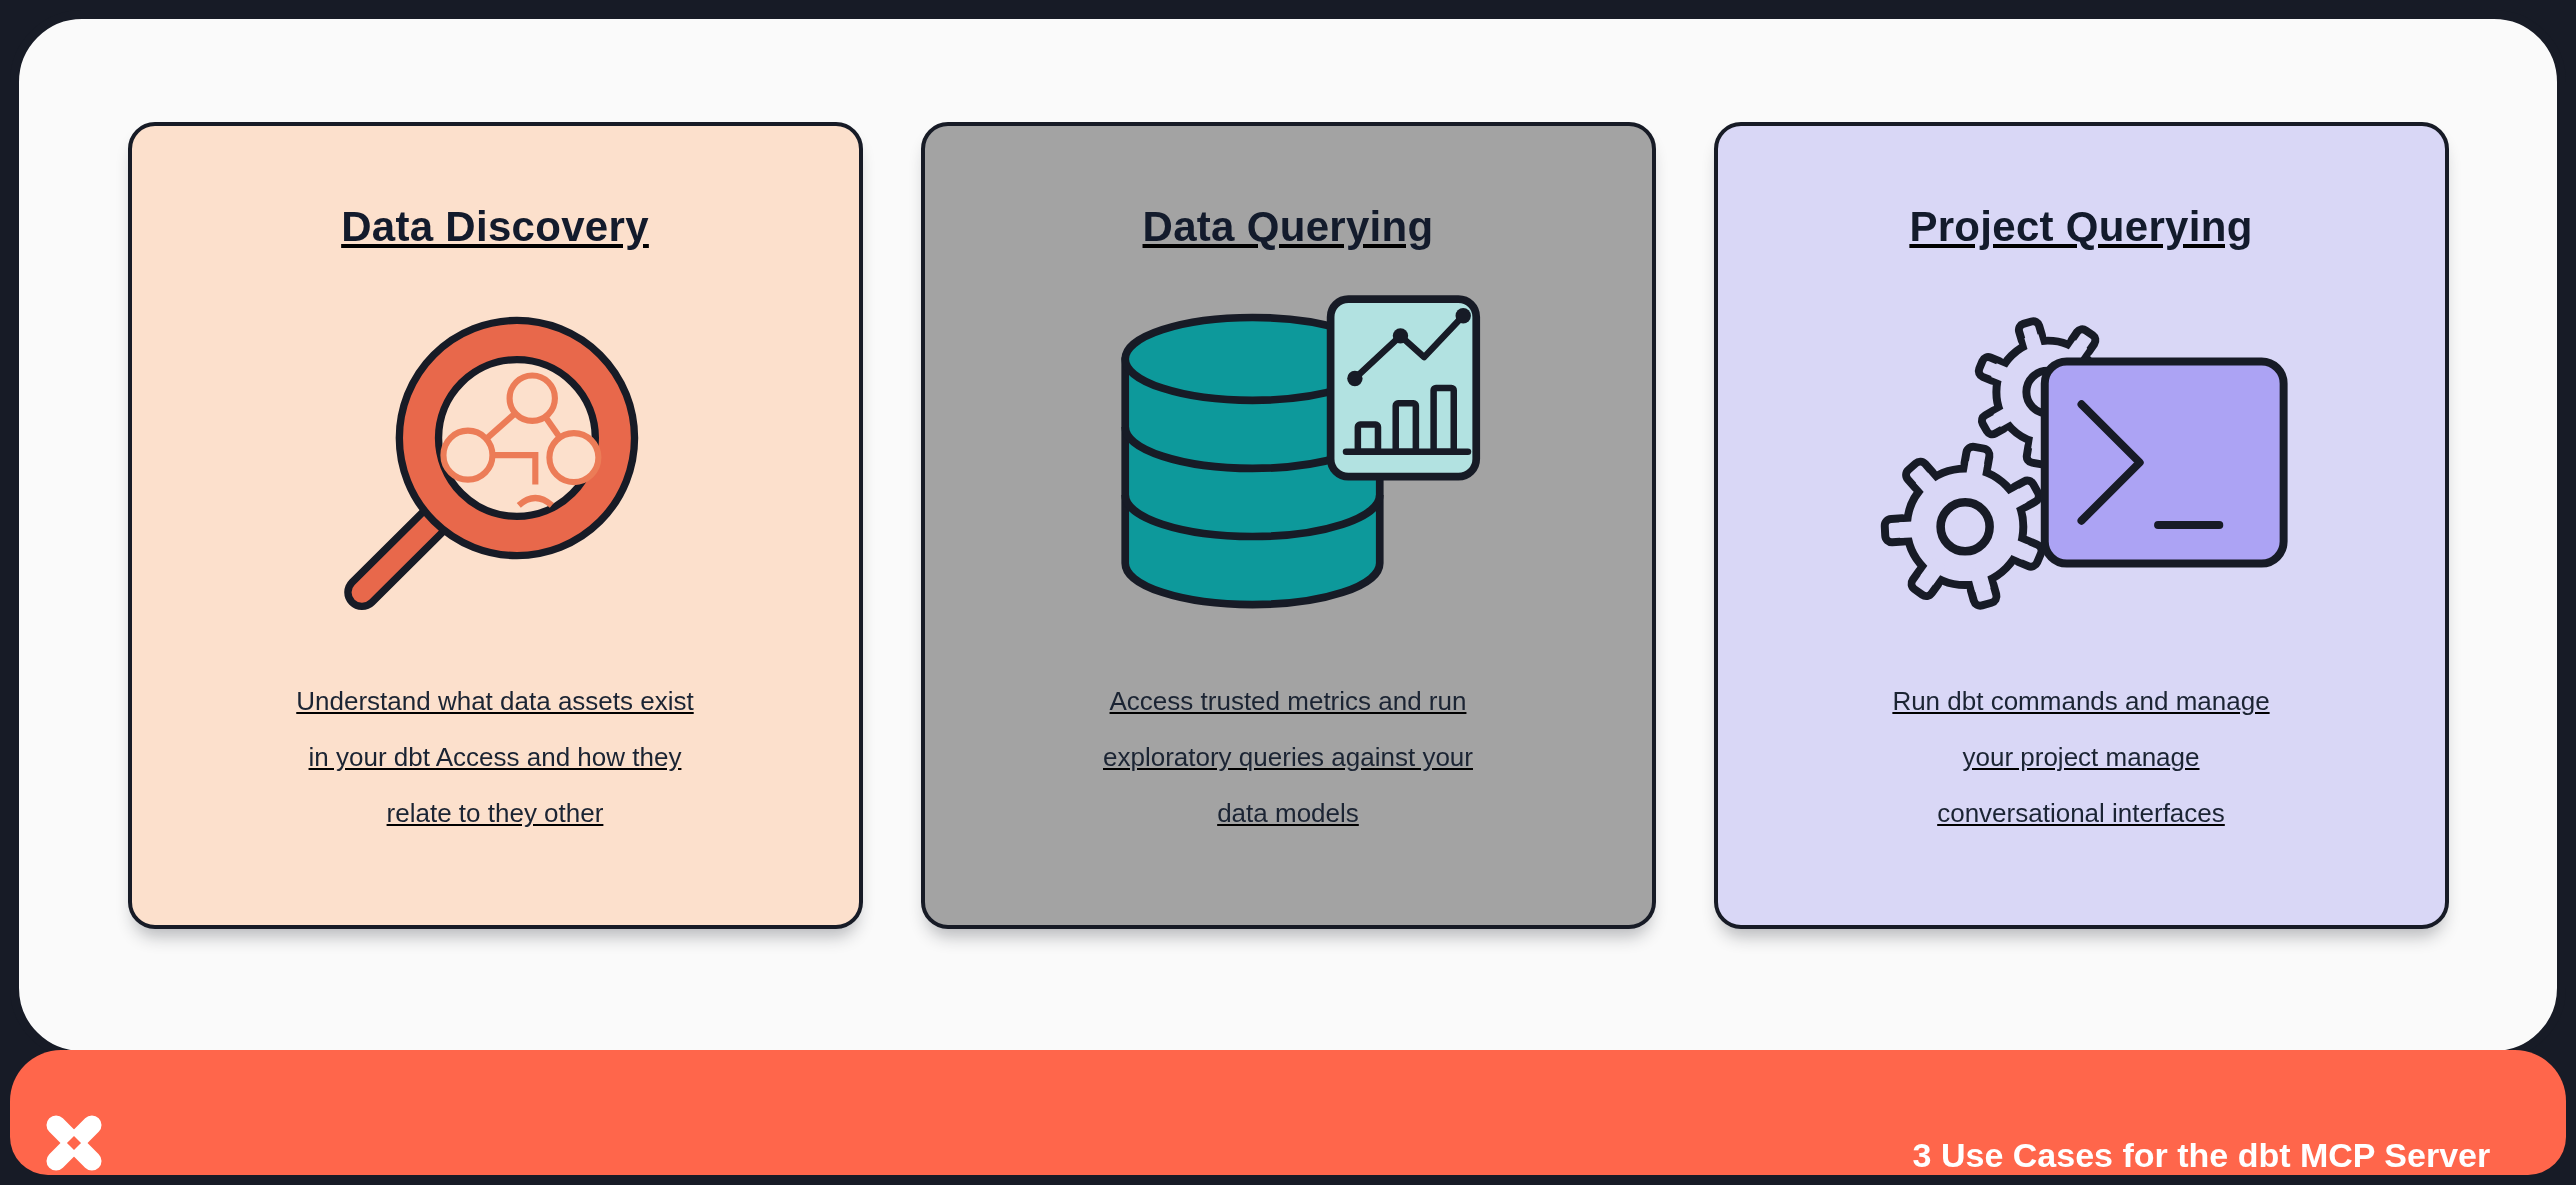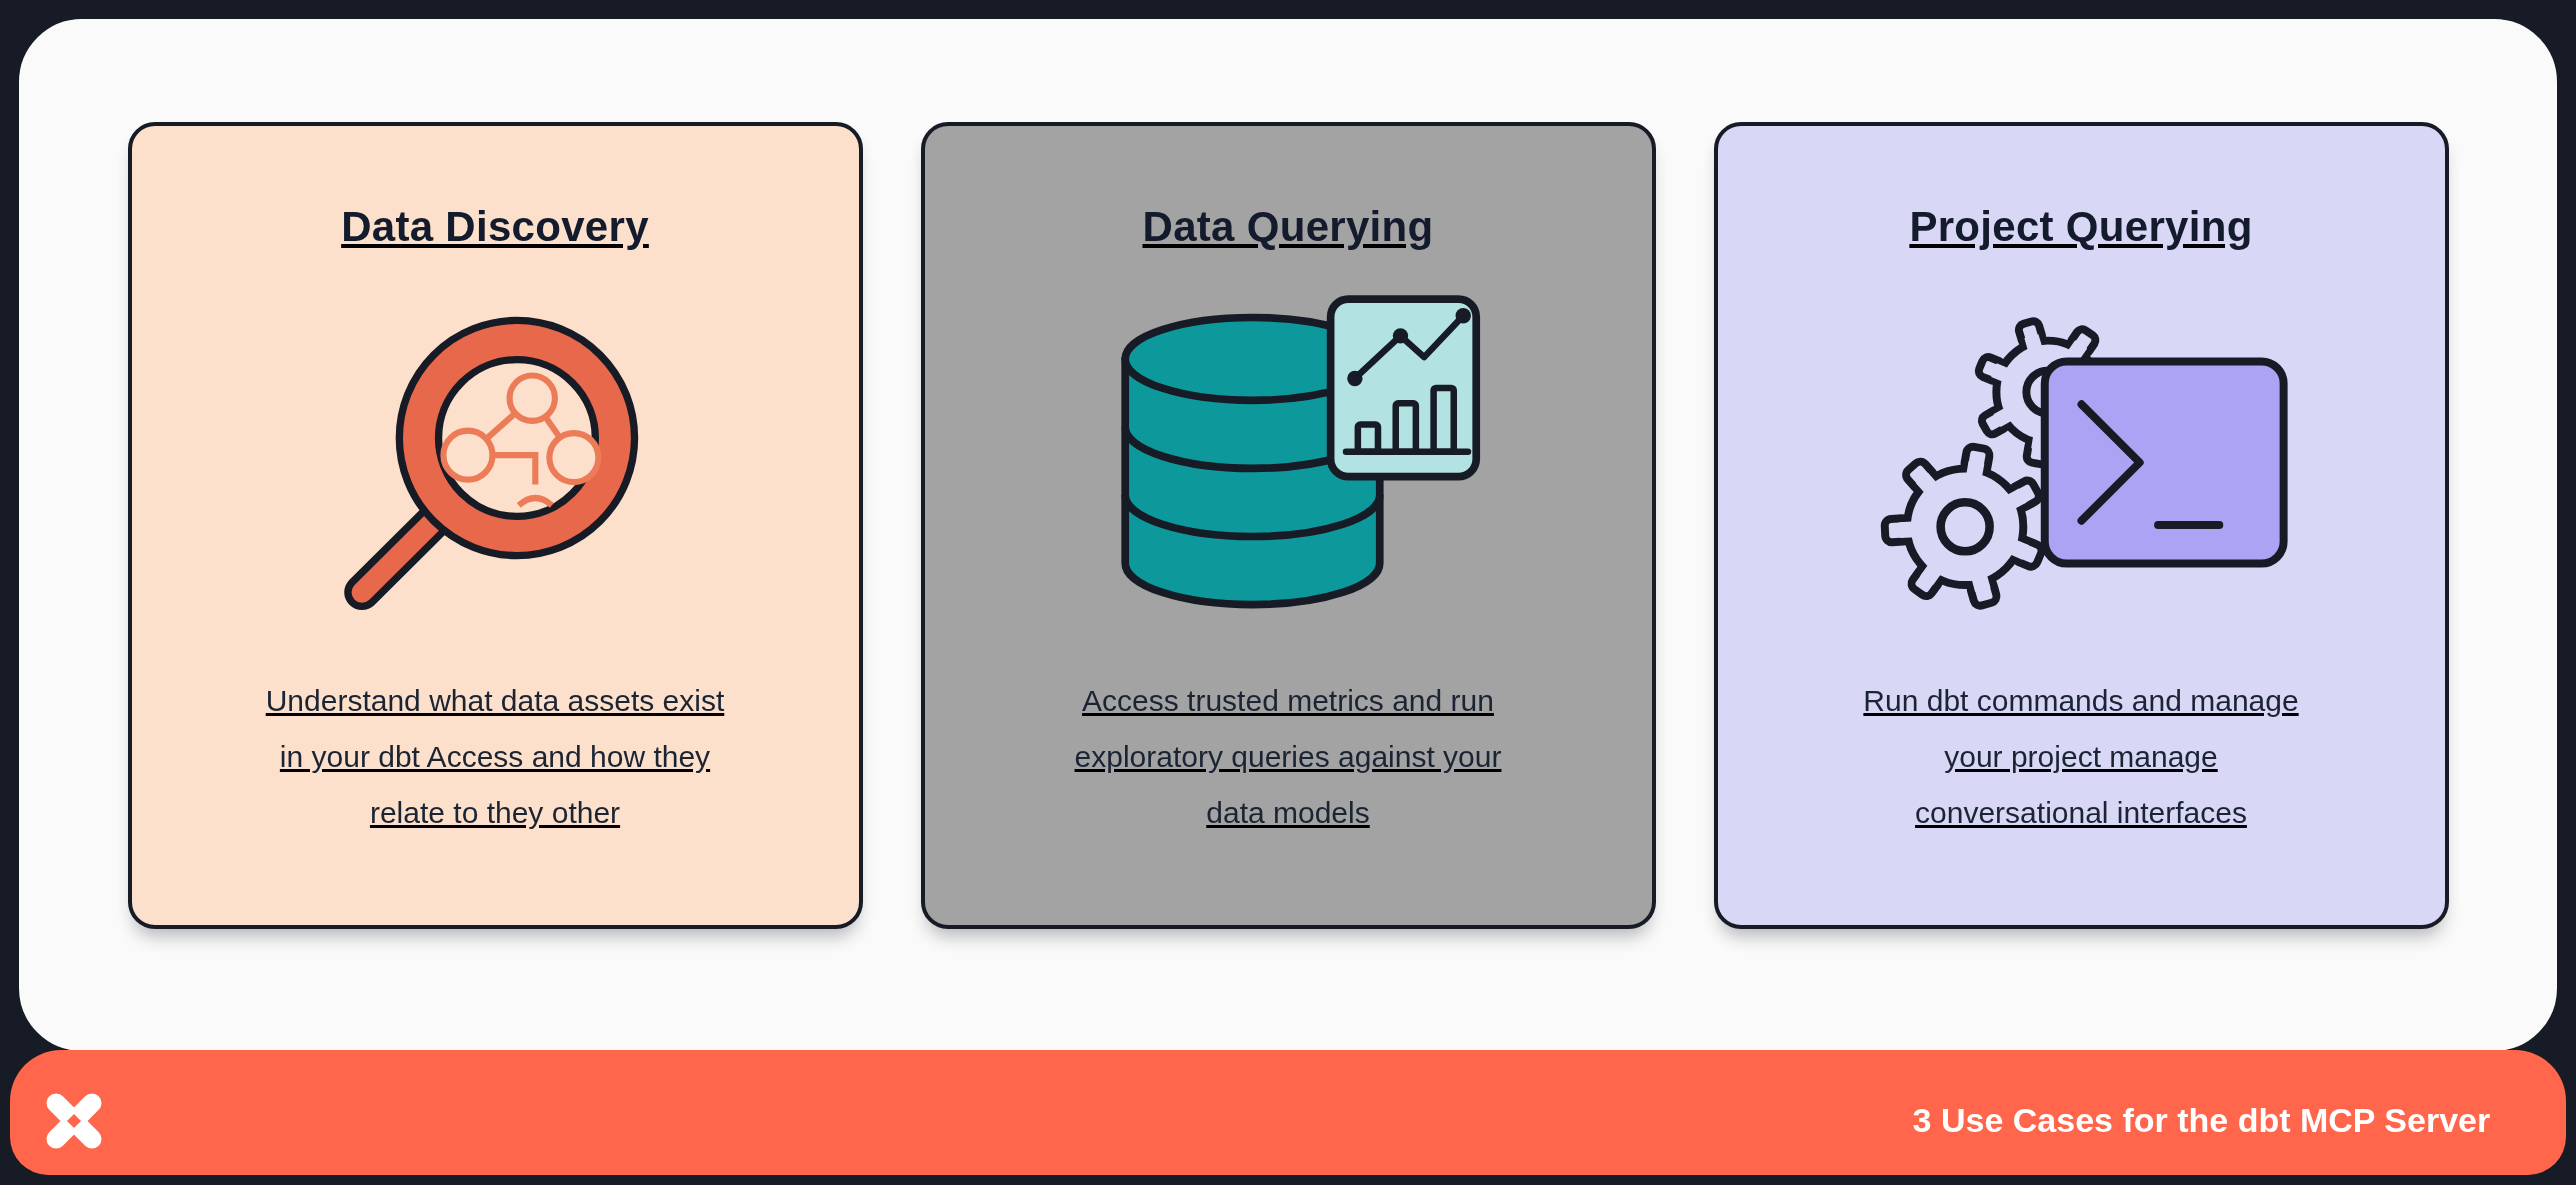--- a/index.html
+++ b/index.html
@@ -32,30 +32,30 @@
   .card-lavender { background: #D9D7F6; }
   .card-title {
     font-size: 42px; font-weight: 700; color: #131B2C; letter-spacing: 0.3px;
     white-space: nowrap;
   }
   .icon-wrap {
     flex: 1; display: flex; align-items: center; justify-content: center;
     width: 100%;
   }
   .card-desc {
-    font-size: 30px; line-height: 56px; color: #1B2433;
+    font-size: 26px; line-height: 56px; color: #1B2433;
     text-align: center; font-weight: 400;
   }
   .card-desc span { display: block; white-space: nowrap; }
   .footer {
     position: absolute; left: 9.8px; right: 9.8px; top: 1050px; bottom: 9.8px;
     box-sizing: border-box;
     background: #FF664B;
     border-radius: 51px 51px 38px 38px;
-    display: flex; align-items: center; justify-content: space-between;
+    display: flex; align-items: flex-end; justify-content: space-between;
     padding: 16px 76px 0 32px;
   }
   .footer-title {
     color: #FFFFFF; font-size: 34px; font-weight: 700; white-space: nowrap;
   }
   svg { display: block; }
 </style>
 </head>
 <body>
 

